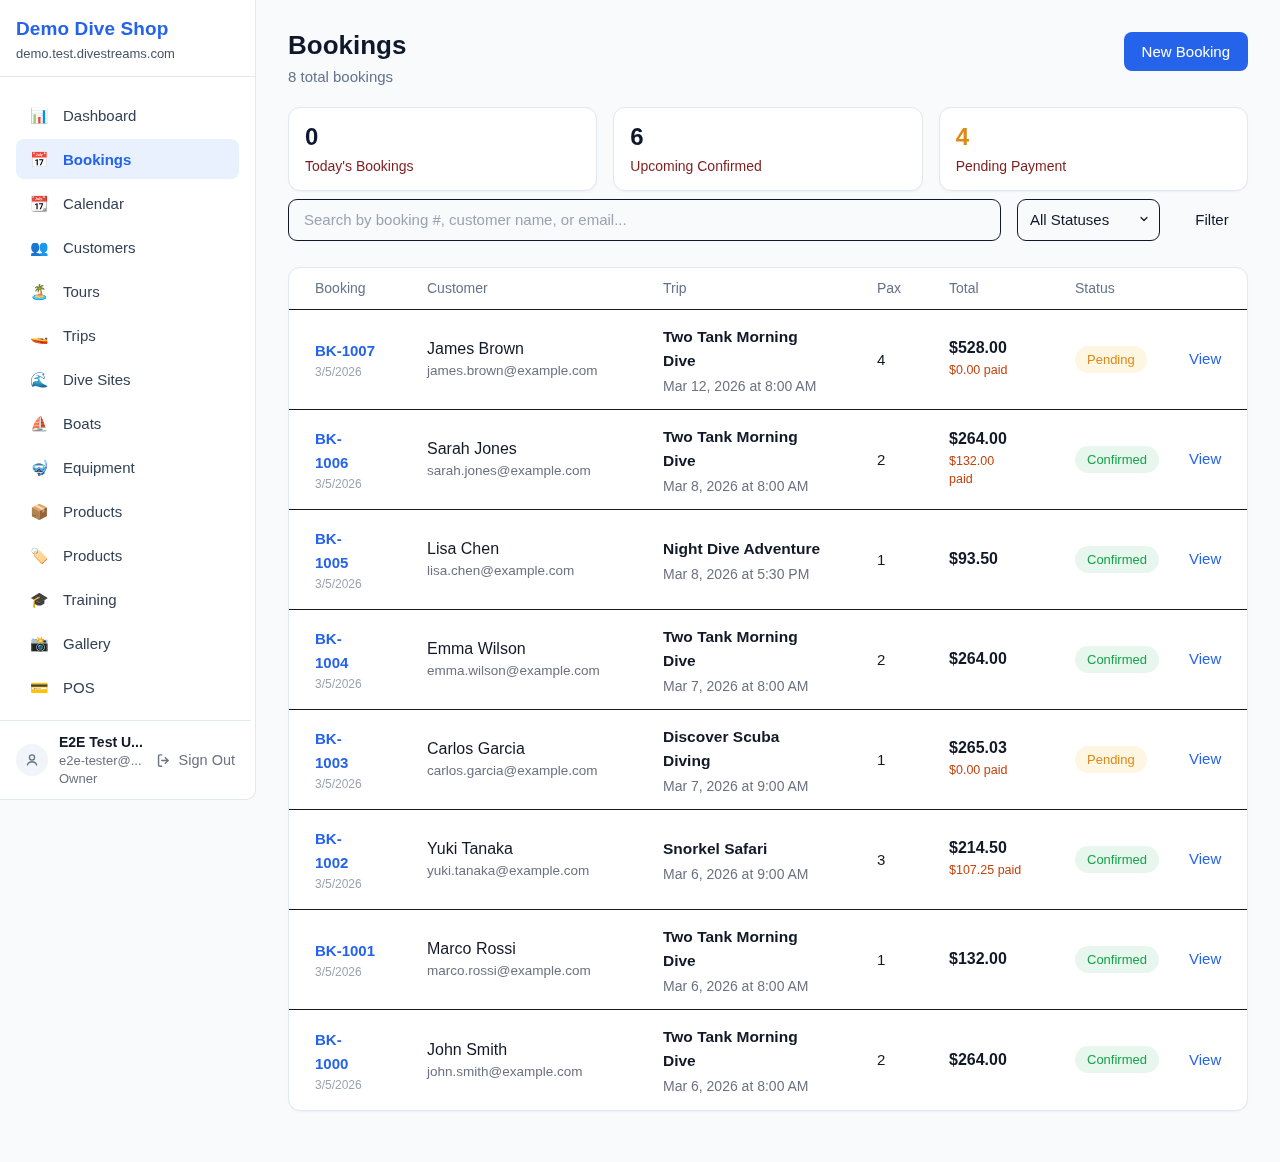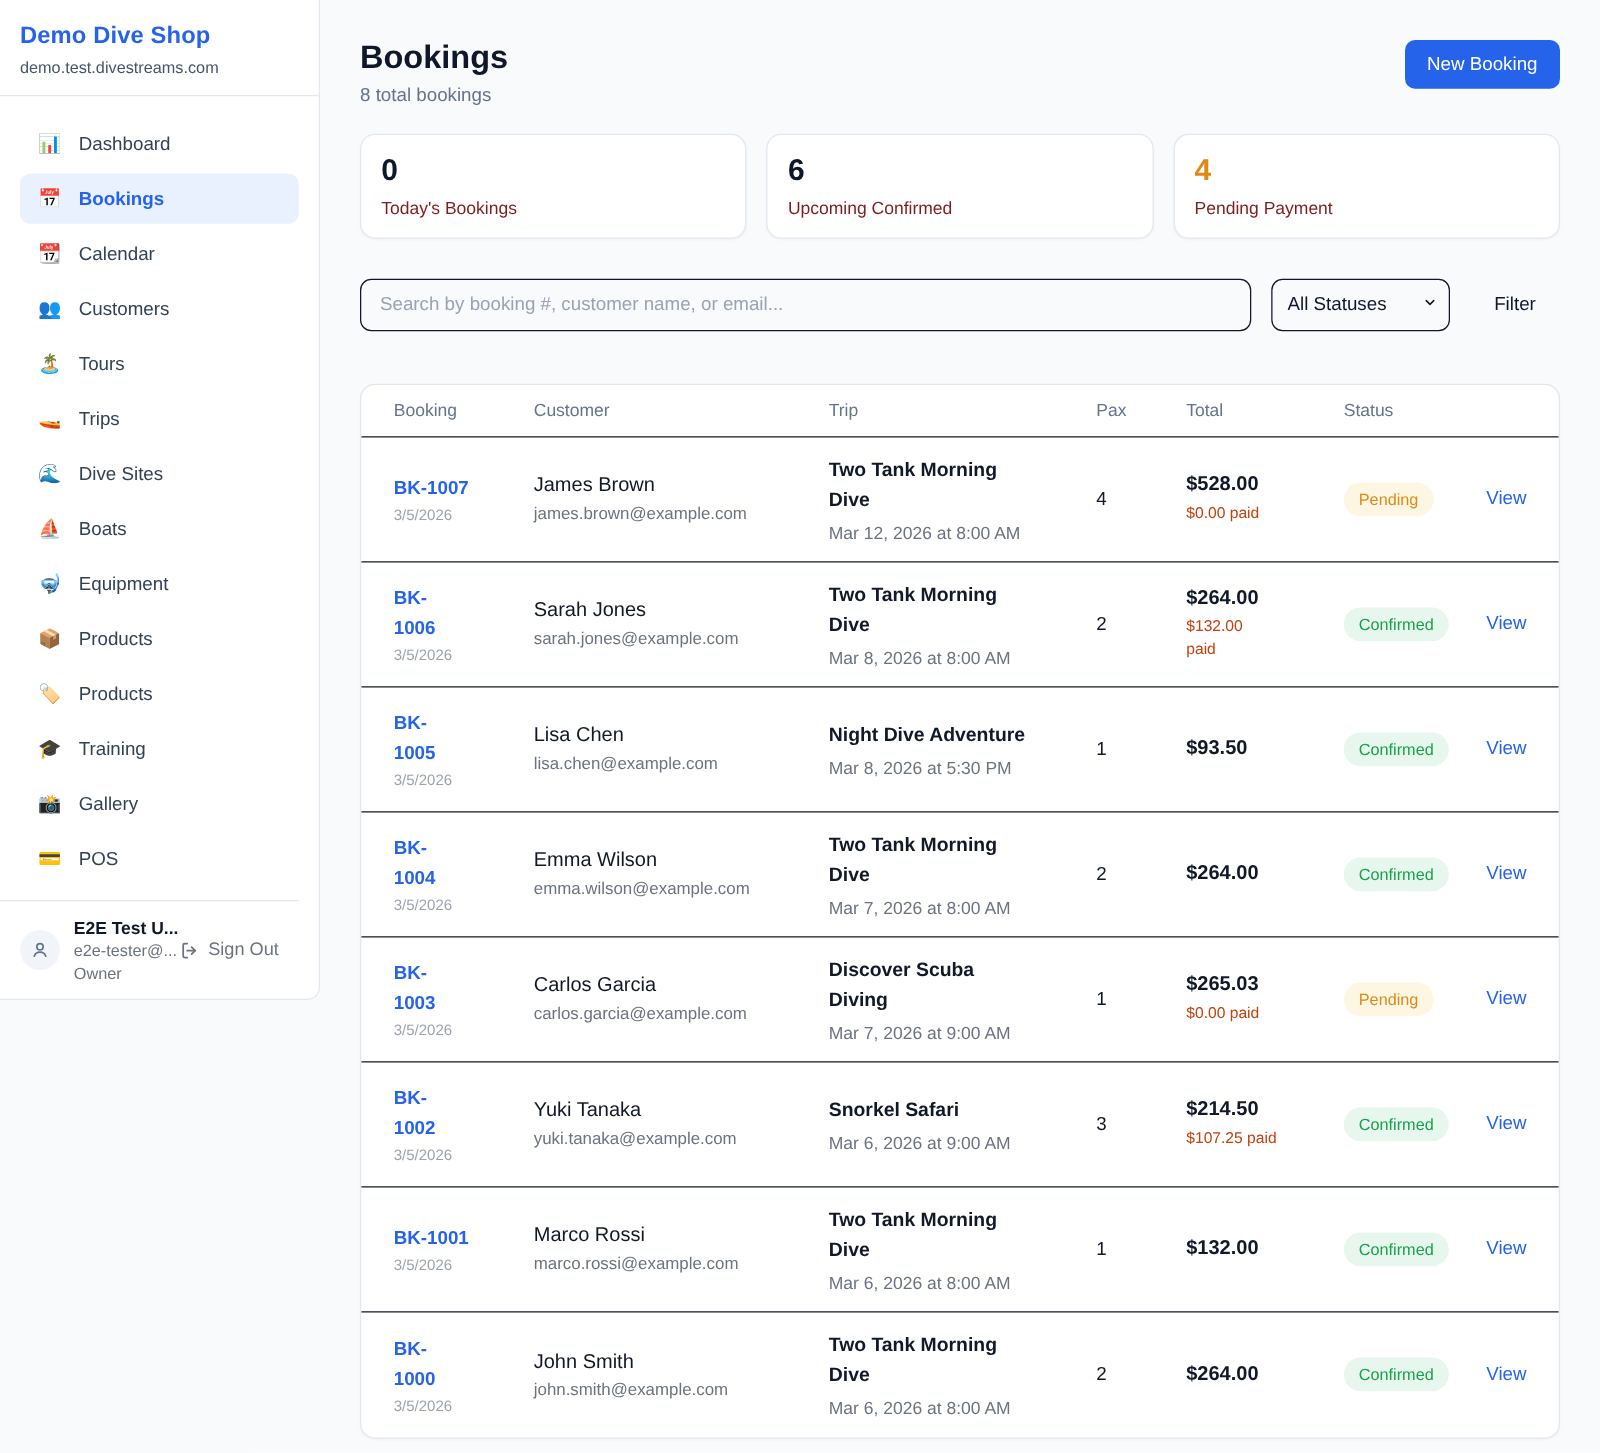--- a/index.html
+++ b/index.html
@@ -23,21 +23,21 @@
   .nav { padding:14px 8px 0; }
   .nav-item {
     display:flex; align-items:center; gap:13px;
     height:40px; padding:0 14px; margin:4px 8px; border-radius:8px;
     font-size:15px; color:#334155; cursor:pointer;
   }
   .nav-item .ico { width:20px; text-align:center; font-size:15px; line-height:1; }
   .nav-item.active { background:#e8f1fd; color:#2563eb; font-weight:600; }
 
   .sb-footer {
-    position:absolute; left:0; right:16px; bottom:0;
+    position:absolute; left:0; right:4px; bottom:0;
     border-top:1px solid #e2e8f0; padding:13px 16px 13px;
     display:flex; align-items:center; gap:11px;
   }
   .avatar {
     width:32px; height:32px; border-radius:50%; background:#f1f5f9;
     display:flex; align-items:center; justify-content:center; flex:none;
   }
   .u-info { flex:1; min-width:0; }
   .u-name { font-size:14px; font-weight:700; color:#111827; white-space:nowrap; }
   .u-email { font-size:13px; color:#6b7280; margin-top:3px; white-space:nowrap; }
@@ -61,42 +61,42 @@
 
   .stats { display:flex; gap:16px; margin-top:22px; }
   .stat {
     flex:1; background:#ffffff; border:1px solid #e2e8f0; border-radius:12px;
     padding:15px 16px 16px; box-shadow:0 1px 2px rgba(16,24,40,.04);
   }
   .stat-val { font-size:24px; font-weight:700; color:#0f172a; line-height:1.15; }
   .stat.orange .stat-val { color:#e08916; }
   .stat-label { font-size:14px; color:#7f1d1d; margin-top:7px; }
 
-  .filters { display:flex; gap:16px; margin-top:32px; align-items:center; }
+  .filters { display:flex; gap:16px; margin-top:8px; align-items:center; }
   .search {
     flex:1; height:42px; border:1px solid #0f172a; border-radius:9px;
     background:#f8fafc; padding:0 15px; font-size:15px; color:#0f172a;
     font-family:inherit; outline:none;
   }
   .search::placeholder { color:#9aa3b2; }
   .select-wrap { position:relative; width:143px; flex:none; }
   .select-wrap select {
     width:100%; height:42px; border:1px solid #0f172a; border-radius:9px;
     background:#f8fafc; font-size:15px; color:#0f172a; padding:0 28px 0 12px;
     appearance:none; -webkit-appearance:none; -moz-appearance:none;
     font-family:inherit; cursor:pointer;
   }
   .chev { position:absolute; right:10px; top:12px; pointer-events:none; color:#0f172a; }
   .filter-btn {
     width:72px; text-align:center; background:none; border:none; cursor:pointer;
     font-size:15px; font-weight:500; color:#0f172a; font-family:inherit;
   }
 
   .card {
-    margin-top:42px; background:#ffffff; border:1px solid #e2e8f0;
+    margin-top:26px; background:#ffffff; border:1px solid #e2e8f0;
     border-radius:12px; overflow:hidden; box-shadow:0 1px 2px rgba(16,24,40,.04);
   }
   .thead, .trow {
     display:grid; grid-template-columns:112px 236px 214px 72px 126px 114px 1fr;
     padding:0 26px; align-items:center;
   }
   .thead { height:42px; font-size:14px; font-weight:500; color:#64748b; border-bottom:1px solid #111827; }
   .trow { height:100px; border-bottom:1px solid #111827; }
   .trow:last-child { border-bottom:none; }
 

